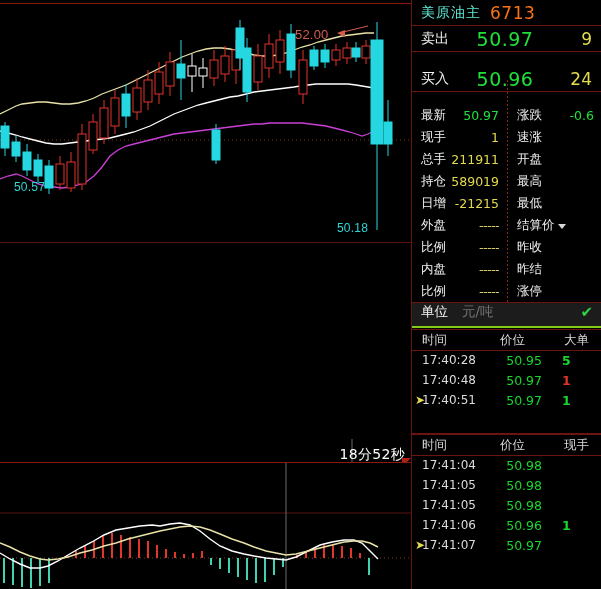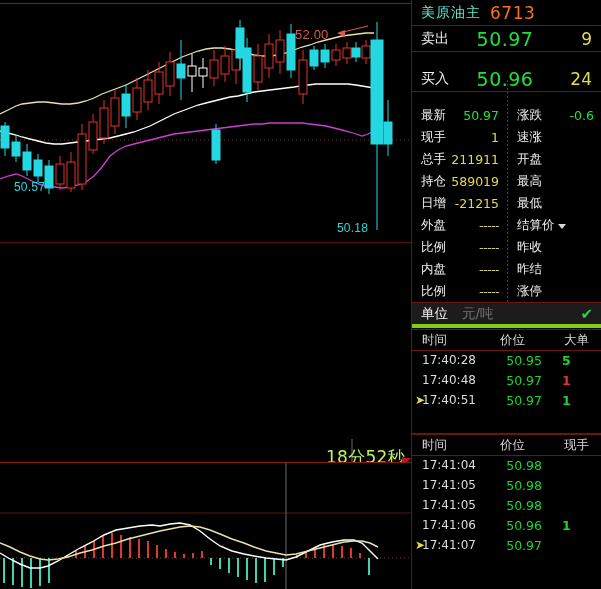--- a/index.html
+++ b/index.html
@@ -28,21 +28,21 @@
   .pricelabel {
     position:absolute; font-size:12px; letter-spacing:.2px;
     font-family:Liberation Sans, sans-serif;
   }
   #label-low   { left:14px;  top:180px; color:#30d6d6; }
   #label-last  { left:337px; top:221px; color:#30d6d6; }
   #label-high  { left:295px; top:23px;  color:#d35b4e; font-size:13px; }
 
   #countdown {
     position:absolute; right:6px; top:446px;
-    color:#bef264; font-size:17px; letter-spacing:.3px;
+    color:#ffffff; font-size:14px; letter-spacing:.3px;
   }
   #countdown-tri {
     position:absolute; left:402px; top:458px; width:0; height:0;
     border-left:9px solid #b0201a; border-bottom:9px solid transparent;
   }
 
   
   #right-col {
     position:absolute; left:411px; top:0; width:190px; height:589px;
     background:#000; border-left:1px solid #6b1410;
@@ -86,22 +86,22 @@
   }
   .caret-down {
     display:inline-block; width:0; height:0; margin-left:3px;
     border-left:4px solid transparent; border-right:4px solid transparent;
     border-top:5px solid #d8d8d8;
   }
 
   
   #unit-row {
     position:absolute; left:0; top:302px; width:190px; height:26px;
-    background:#1c1c1c; border-top:1px solid #6b1410; border-bottom:4px solid #84cc16;
-    display:flex; align-items:center;
+    background:#1c1c1c; border-top:1px solid #6b1410; border-bottom:2px solid #84cc16;
+    display:flex; align-items:flex-start;
   }
   #unit-row .k { padding-left:9px; width:50px; color:#f5f5f5; font-size:13.5px; }
   #unit-row .v { flex:1; color:#737373; font-size:13.5px; }
   #unit-check { padding-right:9px; color:#2fd24a; font-size:15px; font-weight:bold; }
 
   
   .ticktable { position:absolute; left:0; width:190px; }
   #tick-a { top:329px; height:104px; }
   #tick-b { top:434px; height:155px; }
   .tt-head {

